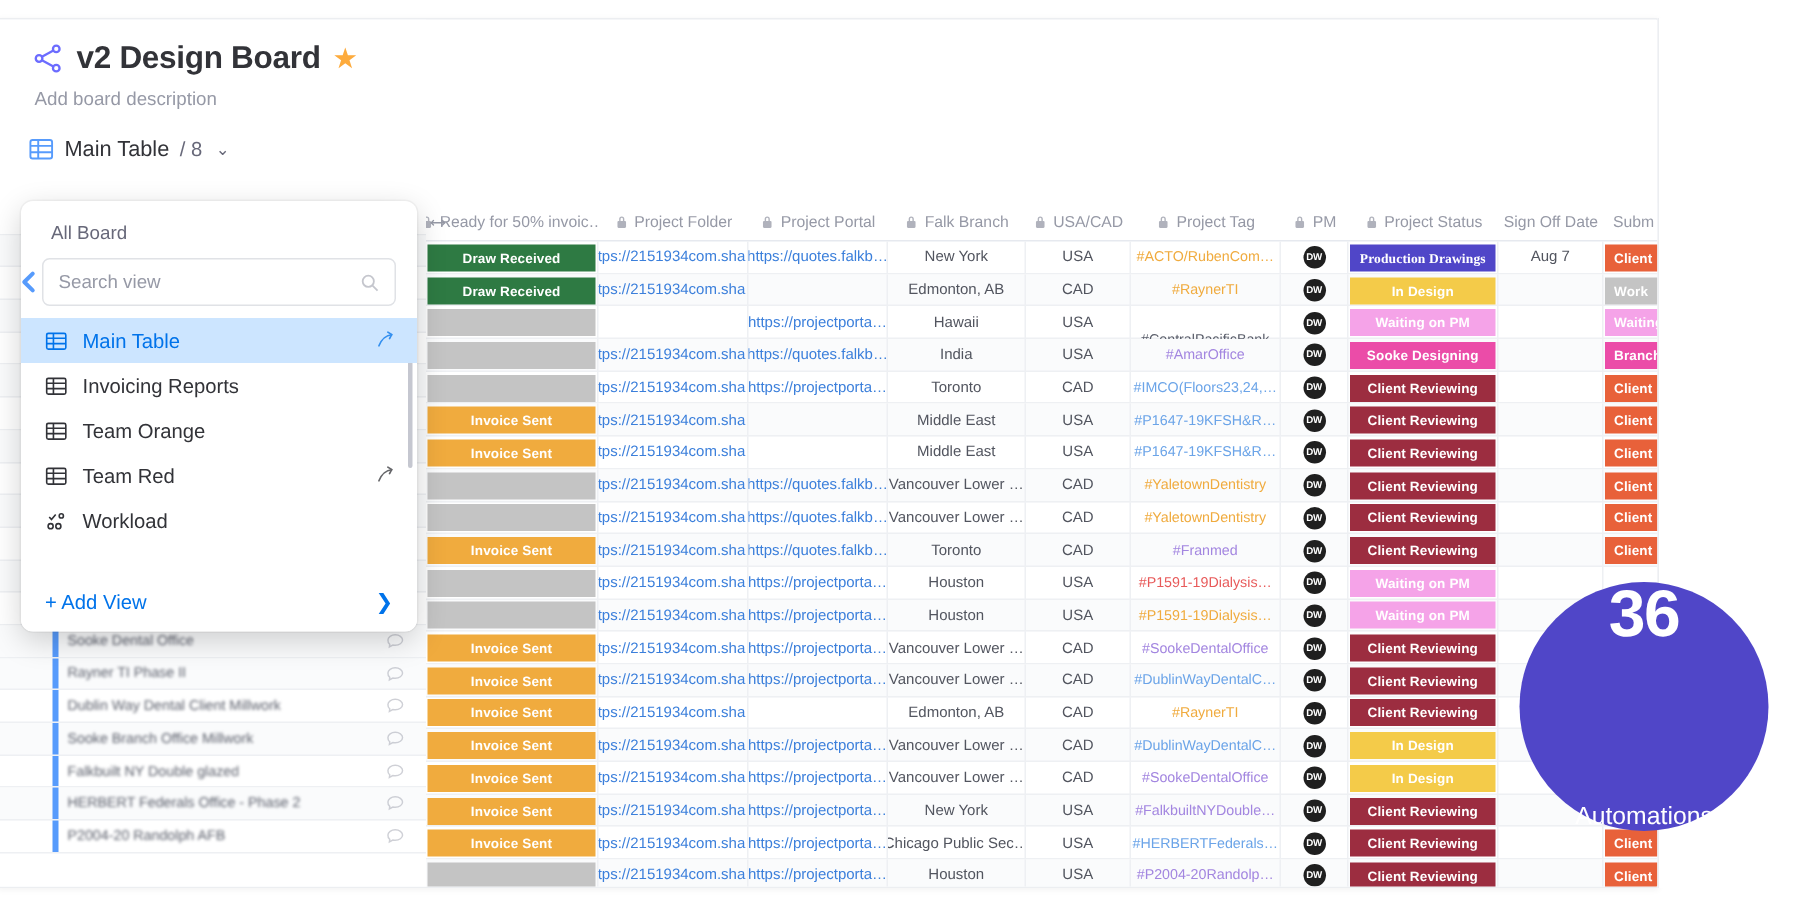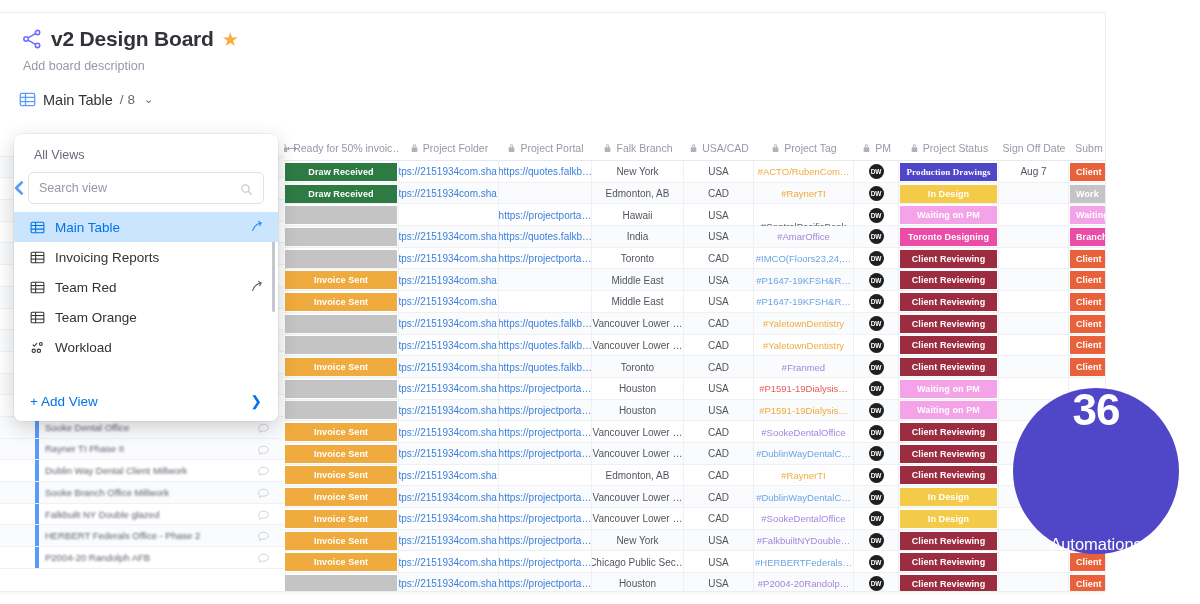--- a/index.html
+++ b/index.html
@@ -300,21 +300,21 @@
             <div class="cell link" style="left: 500px; width: 93px;">https://quotes.falkb…</div>
             <div class="cell" style="left: 593px; width: 92px;">India</div>
             <div class="cell" style="left: 685px; width: 70px;">USA</div>
             <div class="cell" style="left: 755px; width: 100px;">
               <span class="tag" style="color: rgb(163, 134, 224);">#AmarOffice</span>
             </div>
             <div class="cell" style="left: 855px; width: 45px;">
               <div class="avatar">DW</div>
             </div>
             <div class="cell" style="left: 900px; width: 100px; padding: 0px 1px;">
-              <div class="pill" style="background: rgb(235, 76, 168);">Toronto Designing</div>
+              <div class="pill" style="background: rgb(235, 76, 168);">Sooke Designing</div>
             </div>
             <div class="cell" style="left: 1000px; width: 70px;"></div>
             <div class="cell" style="left: 1070px; width: 40px; padding: 0px 1px;">
               <div class="pill" style="background: rgb(235, 76, 168); justify-content: flex-start; padding-left: 6px;">Branch</div>
             </div>
           </div>
           <div class="trow">
             <div class="cell" style="left: 285px; width: 115px; padding: 0px 1px;">
               <div class="pill" style="background: rgb(196, 196, 196);"></div>
             </div>
@@ -821,21 +821,21 @@
             <line x1="6.1" y1="2.2" x2="6.1" y2="13.8"></line>
           </svg>
         </span>
         <span class="view-name">Main Table</span>
         <span class="view-count"><span>/</span> <span>8</span></span>
         <span class="caret">⌄</span>
       </div>
     </div>
 
     <div class="views-pop">
-      <div class="views-label">All Views</div>
+      <div class="views-label">All Board</div>
       <div class="search-box">
         <input type="text" placeholder="Search view" style="">
         <span class="mag">
           <svg viewBox="0 0 16 16" width="13" height="13" fill="none" stroke="#9699a6" stroke-width="1.5">
             <circle cx="6.8" cy="6.8" r="4.6"></circle>
               <line x1="10.3" y1="10.3" x2="14.4" y2="14.4"></line>
           </svg>
         </span>
       </div>
       <div class="views-list" id="viewslist">
@@ -862,34 +862,34 @@
               </svg></span>
             <span>Invoicing Reports</span>
           </div>
           <div class="view-item">
             <span class="ic"><svg viewBox="0 0 16 16" width="15" height="15" fill="none" stroke="currentColor" stroke-width="1.15">
                 <rect x="1.2" y="2.4" width="13.6" height="11.2" rx="1.2"></rect>
                 <line x1="1.2" y1="5.9" x2="14.8" y2="5.9"></line>
                 <line x1="1.2" y1="9.7" x2="14.8" y2="9.7"></line>
                 <line x1="6" y1="2.4" x2="6" y2="13.6"></line>
               </svg></span>
-            <span>Team Red</span>
-            <span class="pin"><svg viewBox="0 0 16 16" width="14" height="14" fill="none" stroke="currentColor" stroke-width="1.3" stroke-linecap="round">
-                <path d="M3 12c2-5 6-8 9.6-8.4"></path>
-                <path d="M9.8 1.6l2.9 1.9-1.6 3"></path>
-              </svg></span>
+            <span>Team Orange</span>
           </div>
           <div class="view-item">
             <span class="ic"><svg viewBox="0 0 16 16" width="15" height="15" fill="none" stroke="currentColor" stroke-width="1.15">
                 <rect x="1.2" y="2.4" width="13.6" height="11.2" rx="1.2"></rect>
                 <line x1="1.2" y1="5.9" x2="14.8" y2="5.9"></line>
                 <line x1="1.2" y1="9.7" x2="14.8" y2="9.7"></line>
                 <line x1="6" y1="2.4" x2="6" y2="13.6"></line>
               </svg></span>
-            <span>Team Orange</span>
+            <span>Team Red</span>
+            <span class="pin"><svg viewBox="0 0 16 16" width="14" height="14" fill="none" stroke="currentColor" stroke-width="1.3" stroke-linecap="round">
+                <path d="M3 12c2-5 6-8 9.6-8.4"></path>
+                <path d="M9.8 1.6l2.9 1.9-1.6 3"></path>
+              </svg></span>
           </div>
           <div class="view-item">
             <span class="ic"><svg viewBox="0 0 16 16" width="15" height="15" fill="none" stroke="currentColor" stroke-width="1.15">
                 <circle cx="4" cy="11.5" r="1.8"></circle>
                 <circle cx="9.5" cy="11.5" r="1.8"></circle>
                 <polyline points="3,5 4.6,6.7 7.6,3.2"></polyline>
                 <circle cx="11.6" cy="4.2" r="1.5"></circle>
               </svg></span>
             <span>Workload</span>
           </div>

